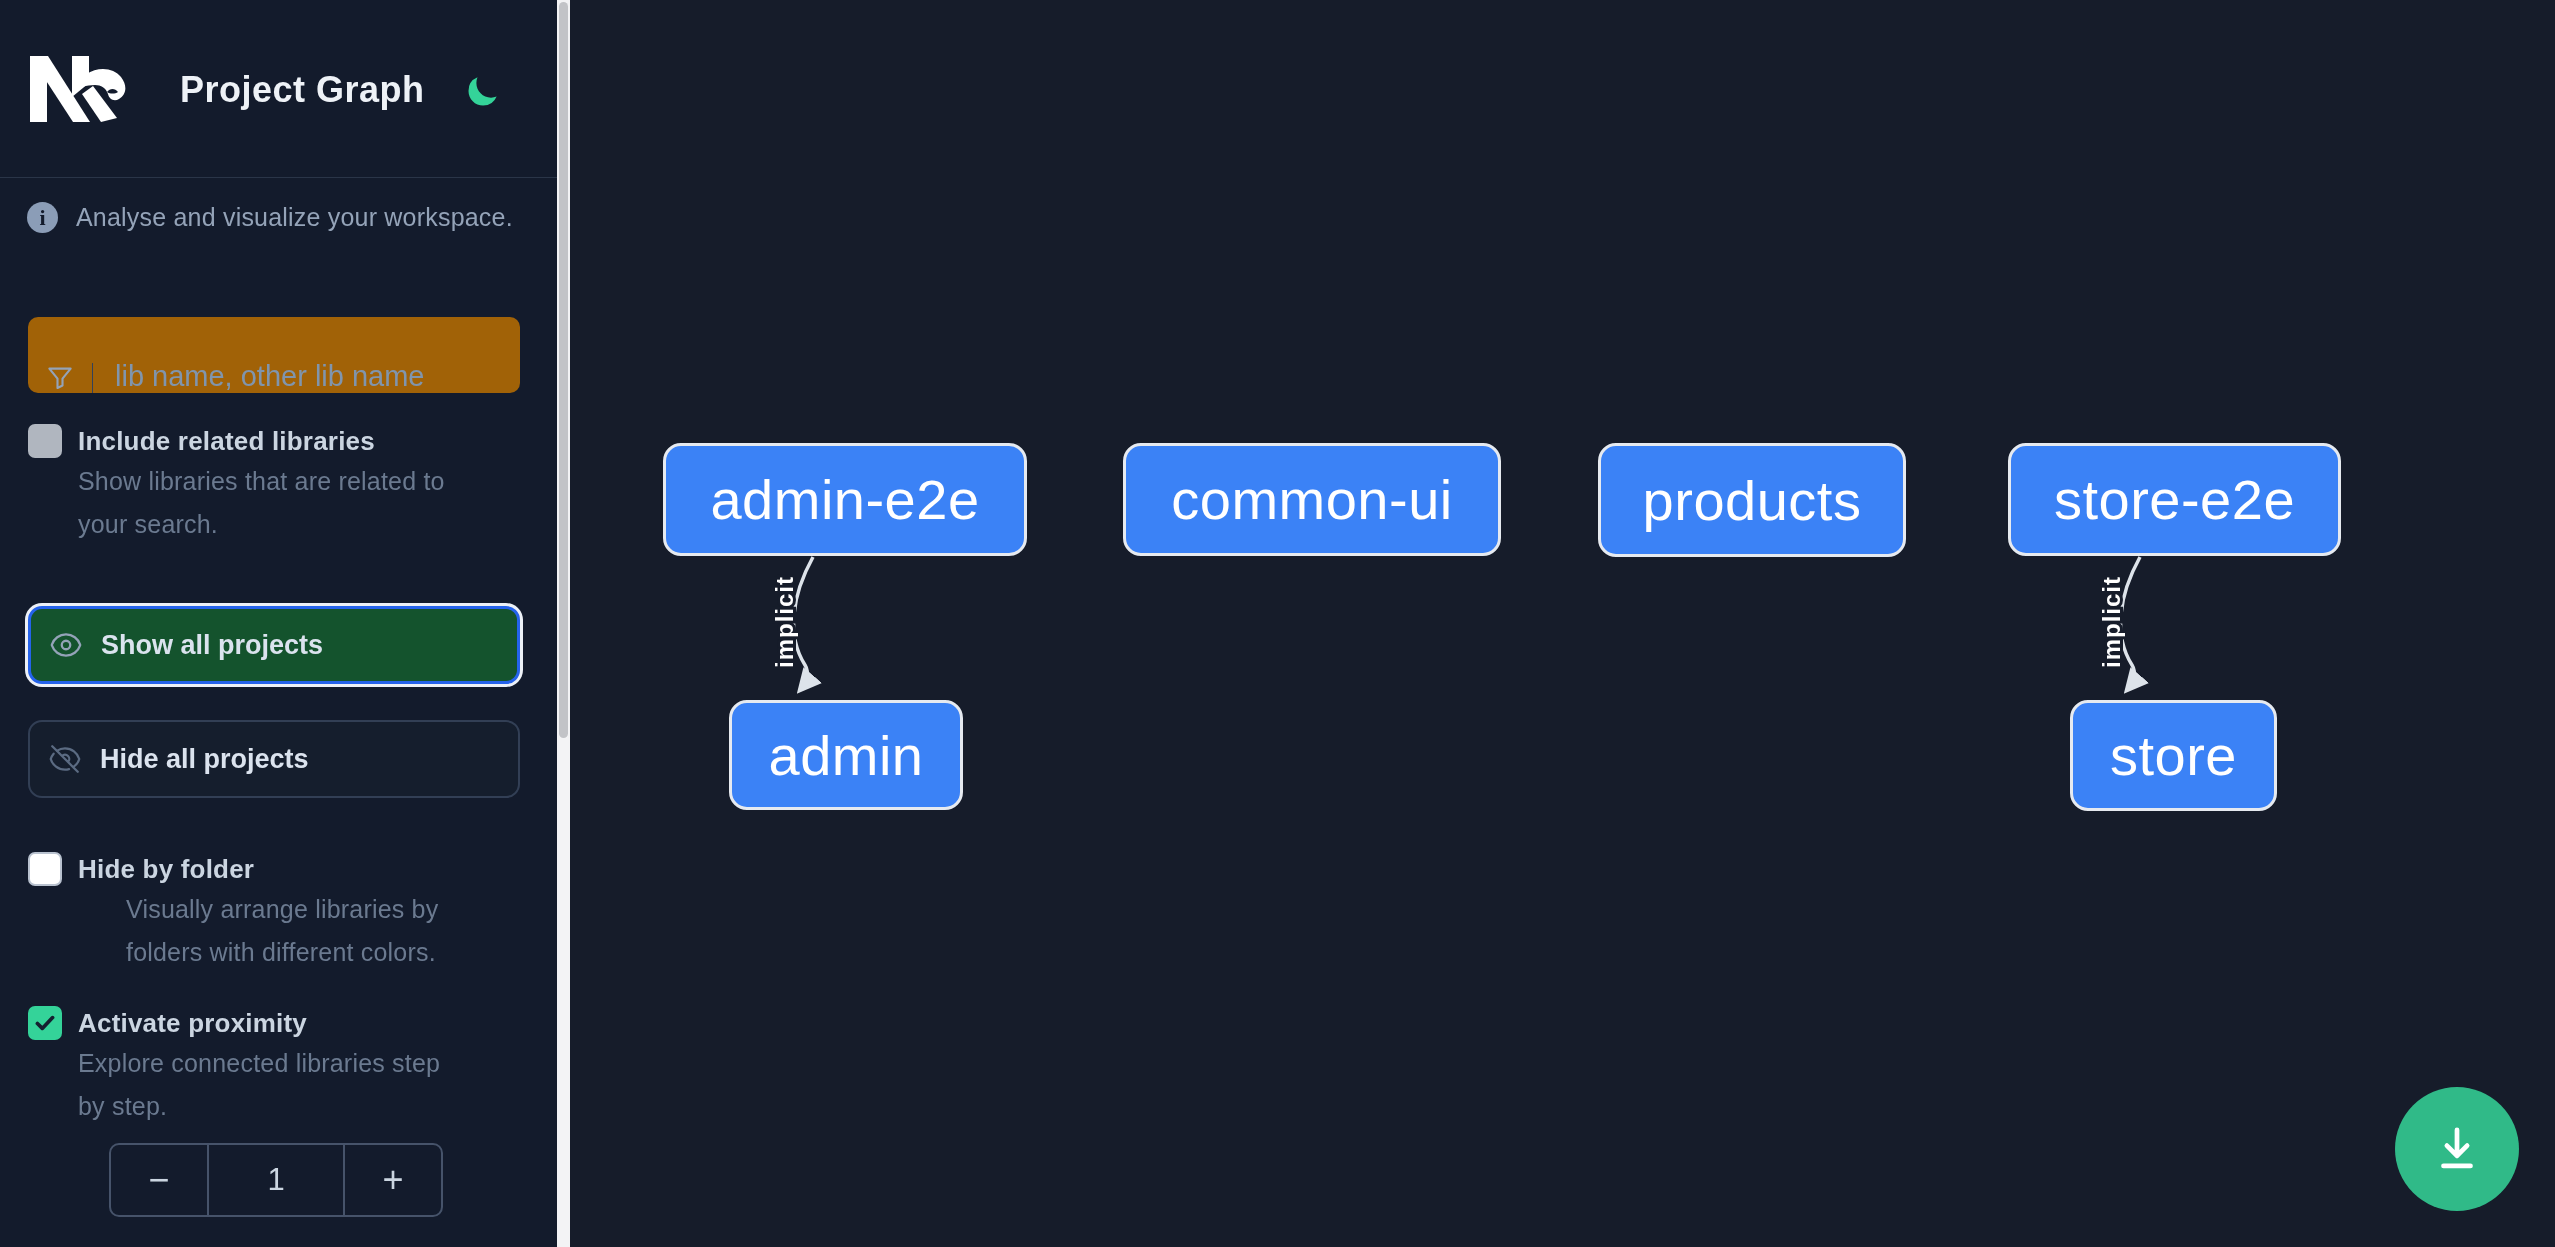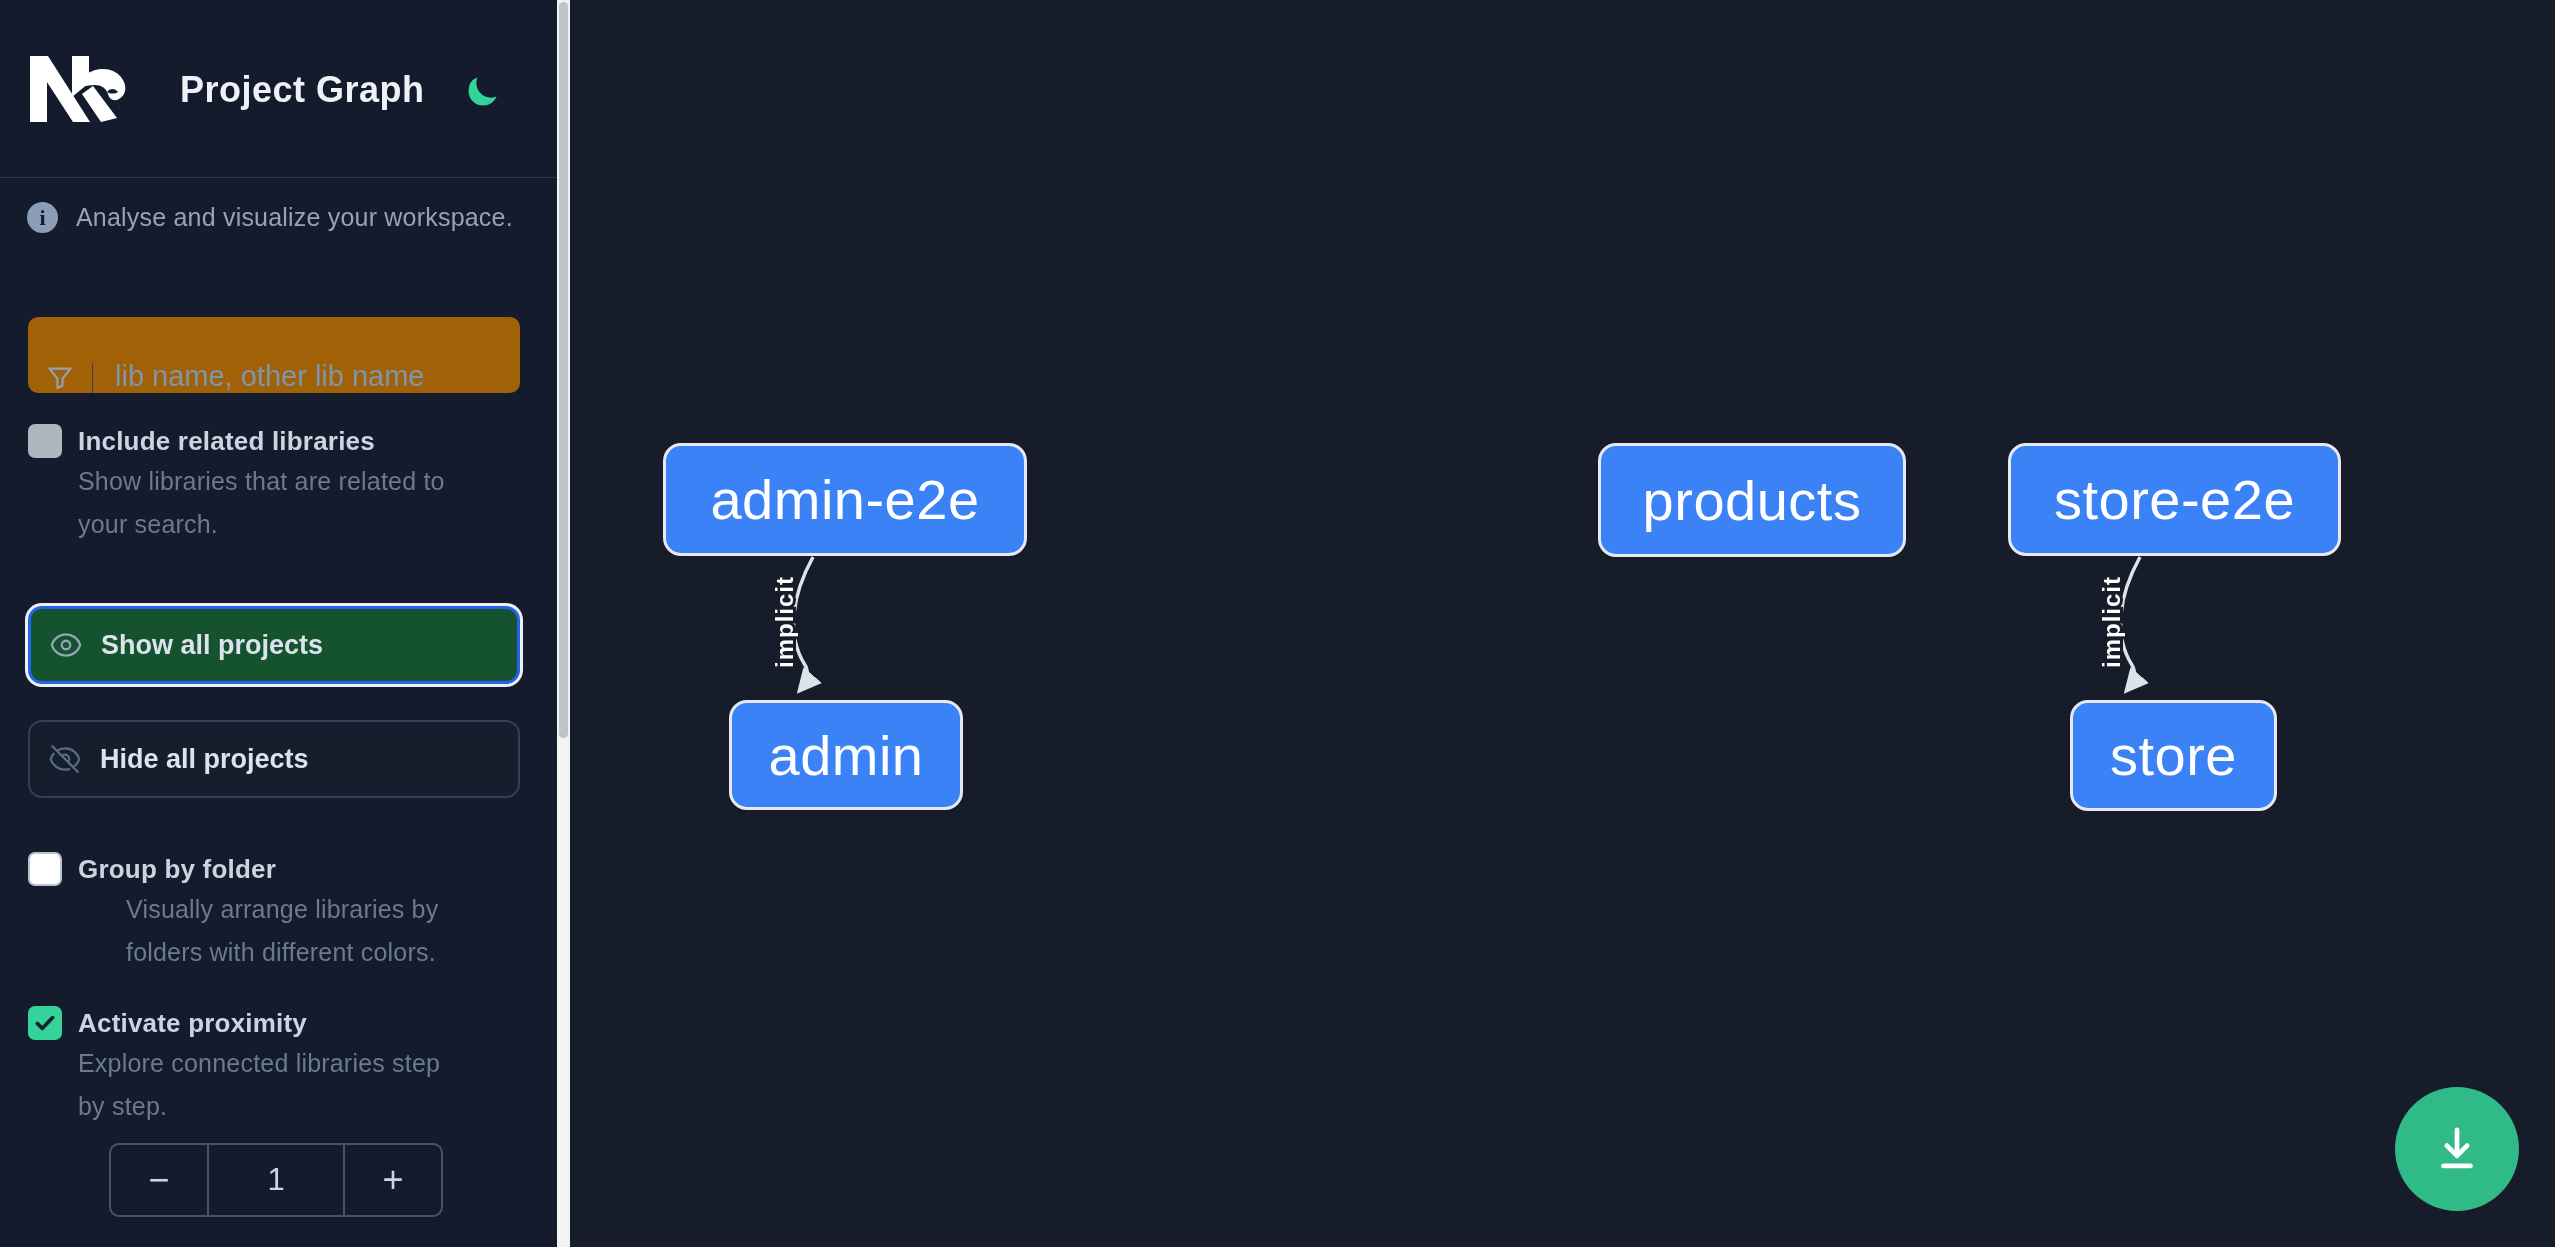--- a/index.html
+++ b/index.html
@@ -167,21 +167,21 @@
   </div>
 
   <div class="side-btn" style="top:720px;">
     <svg width="34" height="34" viewBox="0 0 24 24">
       <path d="M3.98 8.223A10.477 10.477 0 0 0 1.934 12C3.226 16.338 7.244 19.5 12 19.5c.993 0 1.953-.138 2.863-.395M6.228 6.228A10.451 10.451 0 0 1 12 4.5c4.756 0 8.773 3.162 10.065 7.498a10.522 10.522 0 0 1-4.293 5.774M6.228 6.228 3 3m3.228 3.228 3.65 3.65m7.894 7.894L21 21m-3.228-3.228-3.65-3.65m0 0a3 3 0 1 0-4.243-4.243m4.242 4.242L9.88 9.88" fill="none" stroke="#5b6b82" stroke-width="1.6" stroke-linecap="round" stroke-linejoin="round"></path>
     </svg>
     <span class="btn-label">Hide all projects</span>
   </div>
 
   <span class="opt-check unchecked" style="top:852px;"></span>
-  <div class="opt-label" style="top:854px;">Group by folder</div>
+  <div class="opt-label" style="top:854px;">Hide by folder</div>
   <div class="opt-desc" style="top:888px;margin-left:48px;">Visually arrange libraries by
 folders with different colors.</div>
 
   <span class="opt-check checked" style="top:1006px;">
     <svg width="26" height="26" viewBox="0 0 24 24">
       <path d="M5 12.5 9.5 17 19 7" fill="none" stroke="#152030" stroke-width="3.4" stroke-linecap="round" stroke-linejoin="round"></path>
     </svg>
   </span>
   <div class="opt-label" style="top:1008px;">Activate proximity</div>
   <div class="opt-desc" style="top:1042px;">Explore connected libraries step
@@ -210,20 +210,21 @@
       <path d="M243 557 C222 595 216 635 235 665 C240 673 236 683 230 690" fill="none" stroke="#dde3ea" stroke-width="3.5" marker-end="url(#arrow)"></path>
       <text class="edge-label" x="223" y="622" text-anchor="middle" transform="rotate(-90 223 622)">implicit</text>
     </g>
     <g>
       <path d="M1570 557 C1549 595 1543 635 1562 665 C1567 673 1563 683 1557 690" fill="none" stroke="#dde3ea" stroke-width="3.5" marker-end="url(#arrow)"></path>
       <text class="edge-label" x="1550" y="622" text-anchor="middle" transform="rotate(-90 1550 622)">implicit</text>
     </g>
   </svg>
 
   <div class="gnode" style="left:93px;  top:443px; width:364px; height:113px;">admin-e2e</div>
+  <div class="gnode" style="left:553px; top:443px; width:378px; height:113px;">common-ui</div>
   <div class="gnode" style="left:1028px;top:443px; width:308px; height:114px;">products</div>
   <div class="gnode" style="left:1438px;top:443px; width:333px; height:113px;">store-e2e</div>
   <div class="gnode" style="left:159px; top:700px; width:234px; height:110px;">admin</div>
   <div class="gnode" style="left:1500px;top:700px; width:207px; height:111px;">store</div>
 
   <button class="download-btn">
     <svg width="54" height="54" viewBox="0 0 24 24">
       <path d="M12 3.5 V14.5 M7.5 10.5 L12 15 L16.5 10.5 M6 19.5 H18" fill="none" stroke="#ffffff" stroke-width="2.1" stroke-linecap="round" stroke-linejoin="round"></path>
     </svg>
   </button>

